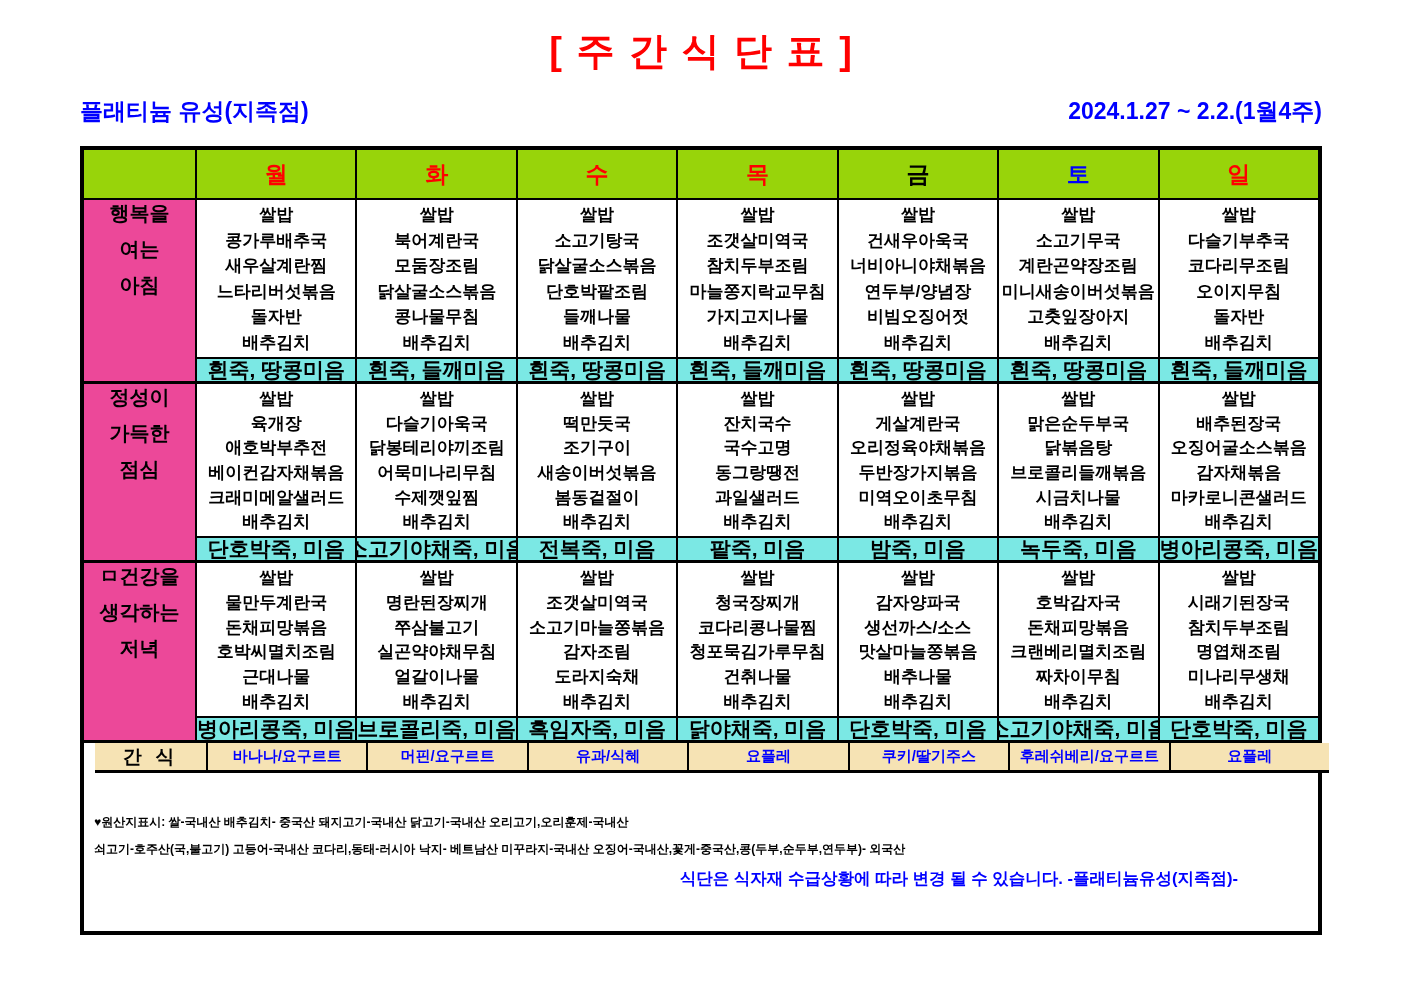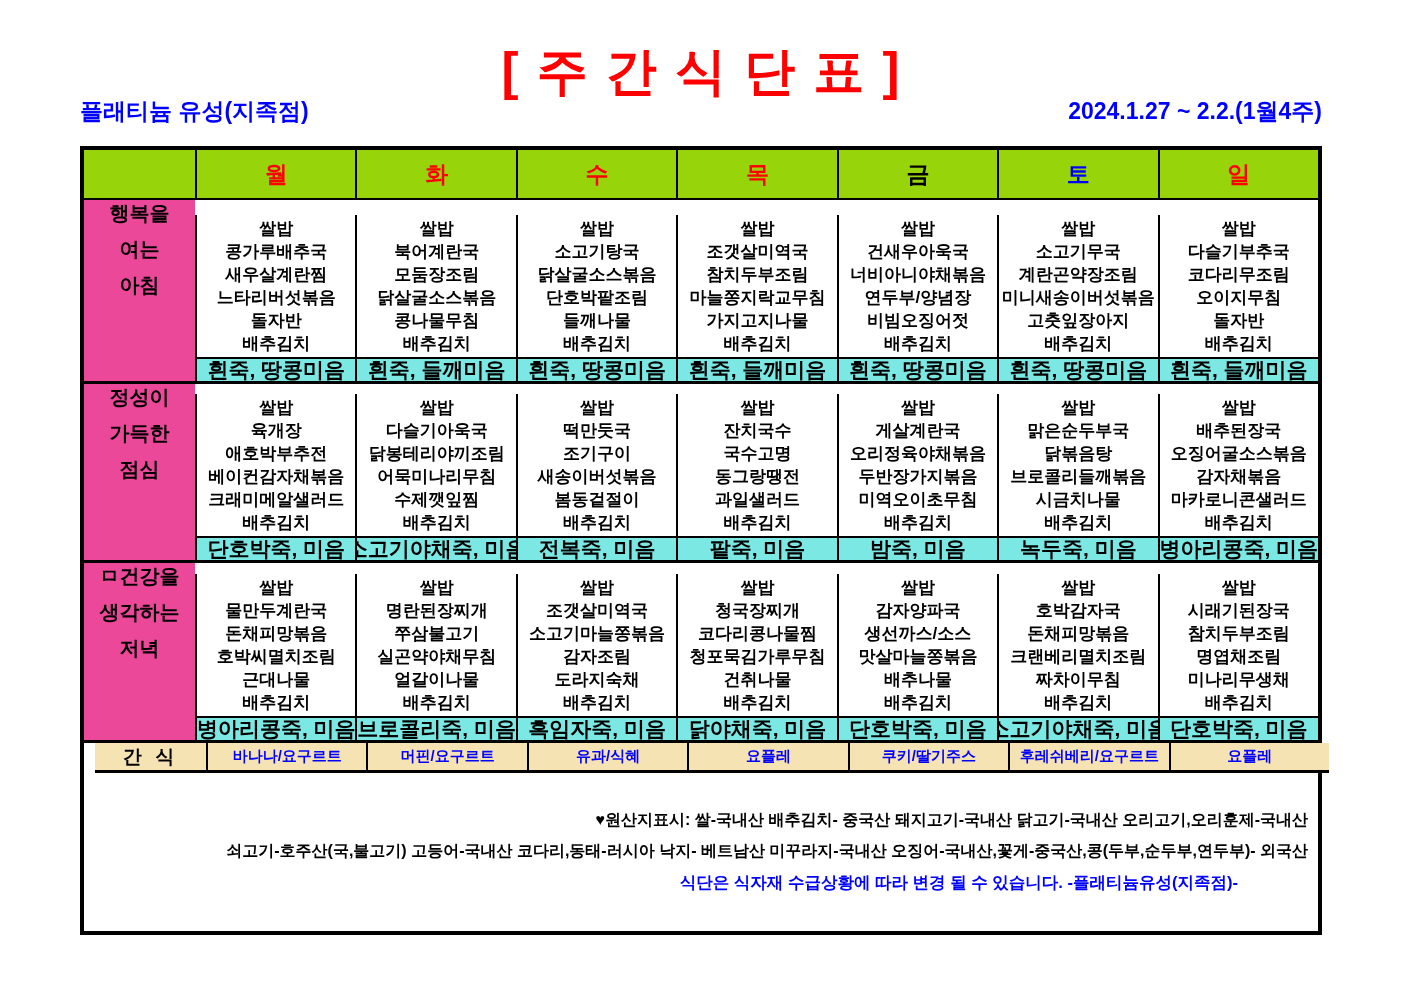--- a/index.html
+++ b/index.html
@@ -6,22 +6,22 @@
     --green:#98d40a; --cyan:#7be8e4; --tan:#f6e3b4;
     --red:#ff0000; --blue:#0000ff; --ink:#000000;
   }
   *{box-sizing:border-box;}
   html,body{margin:0;padding:0;}
   body{
     width:1403px;height:992px;position:relative;background:#ffffff;
     font-family:"Liberation Sans","DejaVu Sans",sans-serif;font-weight:bold;color:var(--ink);
   }
   .title{
-    position:absolute;top:38px;left:0;width:100%;text-align:center;
-    font-size:51px;letter-spacing:2px;color:var(--red);
+    position:absolute;top:26px;left:0;width:100%;text-align:center;
+    font-size:38px;letter-spacing:2px;color:var(--red);
   }
   .subtitle-row{
     position:absolute;top:96px;left:80px;width:1242px;
     display:flex;justify-content:space-between;align-items:flex-start;
     font-size:23px;color:var(--blue);
   }
   .menu-table{
     position:absolute;left:80px;top:146px;width:1242px;height:789px;
     border:4px solid var(--ink);display:flex;flex-direction:column;background:#fff;
   }
@@ -37,21 +37,21 @@
   .header-row .hcell{font-size:23px;}
   .date-row .hcell{font-size:21px;}
   .section{display:flex;border-bottom:3px solid var(--ink);}
   .section.breakfast{height:184px;}
   .section.lunch{height:179px;}
   .section.dinner{height:180px;}
   .label-cell{
     display:flex;flex-direction:column;align-items:center;
     gap:9px;font-size:20px;background:#ec4899;
   }
-  .day-cols{flex:1;display:flex;align-items:flex-end;}
+  .day-cols{flex:1;display:flex;}
   .day-col{flex:1;border-left:2px solid var(--ink);display:flex;flex-direction:column;overflow:hidden;}
   .menu-box{flex:1;display:flex;flex-direction:column;padding:2px 0;}
   .menu-line{
     flex:1;display:flex;align-items:center;justify-content:center;
     font-size:17px;white-space:nowrap;
   }
   .porridge{
     height:24px;flex:0 0 24px;background:var(--cyan);border-top:2px solid var(--ink);
     display:flex;align-items:center;justify-content:center;font-size:21px;white-space:nowrap;
   }
@@ -59,21 +59,21 @@
   .snack-label{display:flex;align-items:center;justify-content:center;font-size:19px;letter-spacing:4px;}
   .snack-cells{flex:1;display:flex;border-radius:13px;}
   .snack-cell{
     flex:1;border-left:2px solid var(--ink);display:flex;align-items:center;justify-content:center;
     color:var(--blue);font-size:15px;white-space:nowrap;
   }
   .footer{
     flex:1;display:flex;flex-direction:column;justify-content:center;
     gap:10px;padding:0 10px;background:#fff;
   }
-  .f-line{text-align:right;font-size:16px;white-space:nowrap;}
+  .f-line{text-align:left;font-size:12px;white-space:nowrap;}
   .f-notice{text-align:right;padding-right:70px;font-size:16.5px;color:var(--blue);white-space:nowrap;}
 </style>
 </head>
 <body>
 
 <div class="title">[ 주 간 식 단 표 ]</div>
 
 <div class="subtitle-row">
   <span>플래티늄 유성(지족점)</span>
   <span>2024.1.27 ~ 2.2.(1월4주)</span>

